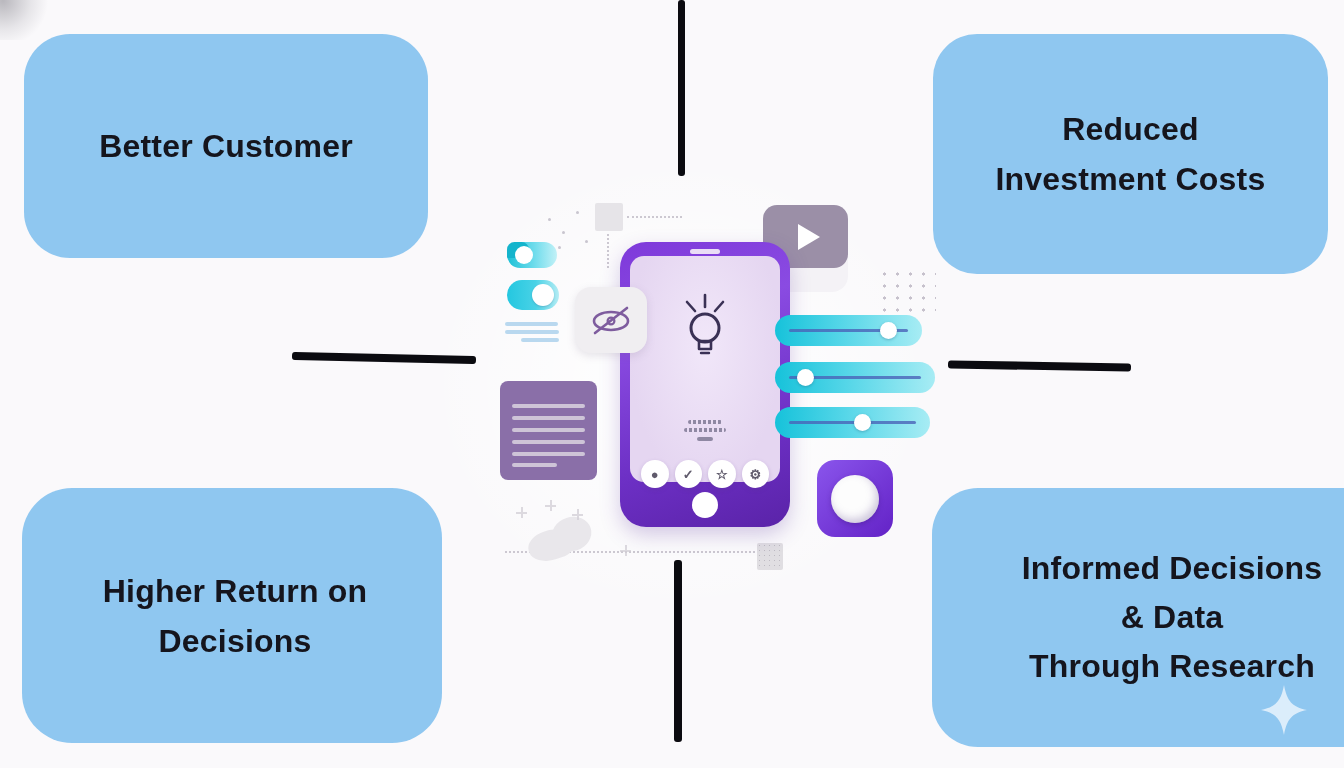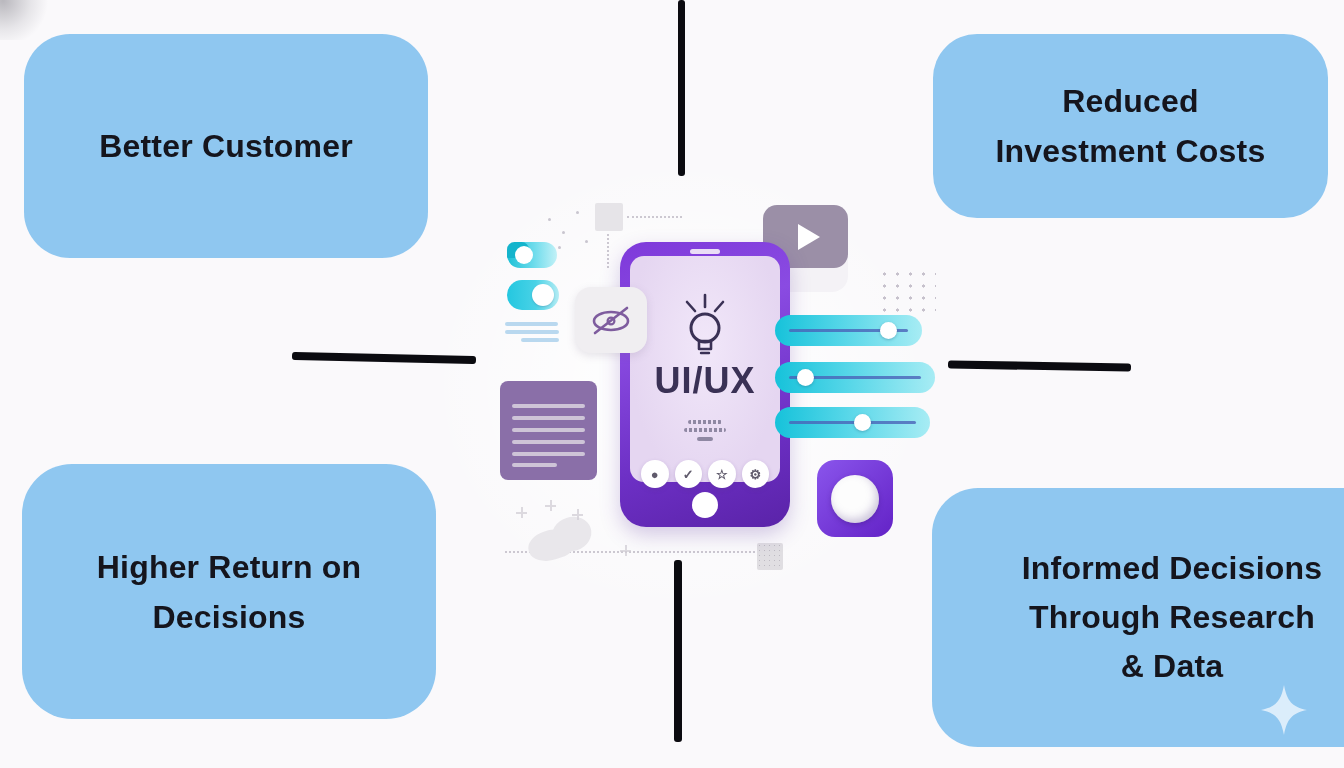--- a/index.html
+++ b/index.html
@@ -12,22 +12,22 @@
     background:radial-gradient(ellipse at center,#ffffff 0%,rgba(255,255,255,0) 70%);}
   .corner-smudge{position:absolute;left:-18px;top:-16px;width:70px;height:56px;
     background:radial-gradient(circle at 30% 30%,rgba(80,78,90,.38) 0%,rgba(120,118,130,.15) 45%,rgba(250,249,251,0) 72%);}
 
   
   .card{position:absolute;background:#8fc7f0;display:flex;flex-direction:column;
     align-items:center;justify-content:center;text-align:center;
     color:#15151d;font-weight:800;letter-spacing:.2px;}
   .card .ln{display:block;}
   .card-tl{left:24px;top:34px;width:404px;height:224px;border-radius:46px;font-size:32px;line-height:50px;text-align:center;}
-  .card-tr{left:933px;top:34px;width:395px;height:184px;border-radius:44px;font-size:32px;line-height:50px;}
-  .card-bl{left:22px;top:464px;width:414px;height:255px;border-radius:50px;font-size:32px;line-height:50px;}
+  .card-tr{left:933px;top:34px;width:395px;height:240px;border-radius:44px;font-size:32px;line-height:50px;}
+  .card-bl{left:22px;top:488px;width:414px;height:255px;border-radius:50px;font-size:32px;line-height:50px;padding-left:6px;}
   .card-br{left:932px;top:488px;width:480px;height:259px;border-radius:46px;font-size:32px;line-height:49px;}
 
   
   .divider{position:absolute;background:#0b0b10;border-radius:3px;}
   .div-v-top{left:678px;top:0;width:7px;height:176px;}
   .div-v-bottom{left:674px;top:560px;width:8px;height:182px;}
   .div-h-left{left:292px;top:354px;width:184px;height:8px;transform:rotate(1.3deg);}
   .div-h-right{left:948px;top:362px;width:183px;height:8px;transform:rotate(1deg);}
 
   
@@ -121,22 +121,22 @@
 <div class="card card-tr">
   <span class="ln">Reduced</span>
   <span class="ln">Investment Costs</span>
 </div>
 <div class="card card-bl">
   <span class="ln">Higher Return on</span>
   <span class="ln">Decisions</span>
 </div>
 <div class="card card-br">
   <span class="ln">Informed Decisions</span>
+  <span class="ln">&amp; Data</span>
   <span class="ln">Through Research</span>
-  <span class="ln">&amp; Data</span>
 </div>
 
 <div class="divider div-v-top"></div>
 <div class="divider div-v-bottom"></div>
 <div class="divider div-h-left"></div>
 <div class="divider div-h-right"></div>
 
 <div class="sq-top"></div>
 <div class="dotted-h" style="left:627px;top:216px;width:55px;"></div>
 <div class="dotted-v" style="left:607px;top:234px;height:34px;"></div>
@@ -182,21 +182,20 @@
   <div class="speaker"></div>
   <div class="screen">
     <svg style="position:absolute;left:46px;top:36px;" width="58" height="66" viewBox="0 0 58 66">
       <line x1="29" y1="3" x2="29" y2="15" stroke="#3a3155" stroke-width="2.6" stroke-linecap="round"></line>
       <line x1="11" y1="10" x2="19" y2="19" stroke="#3a3155" stroke-width="2.6" stroke-linecap="round"></line>
       <line x1="47" y1="10" x2="39" y2="19" stroke="#3a3155" stroke-width="2.6" stroke-linecap="round"></line>
       <circle cx="29" cy="36" r="14" fill="none" stroke="#3a3155" stroke-width="3"></circle>
       <path d="M23 49 h12 v8 h-12 z" fill="none" stroke="#3a3155" stroke-width="2.6" stroke-linejoin="round"></path>
       <line x1="25" y1="61" x2="33" y2="61" stroke="#3a3155" stroke-width="2.4" stroke-linecap="round"></line>
     </svg>
-    <div class="uiux">UI/UX</div>
     <div class="screen-dash" style="left:58px;top:164px;width:34px;"></div>
     <div class="screen-dash" style="left:54px;top:172px;width:42px;"></div>
     <div class="screen-solid" style="left:67px;top:181px;width:16px;"></div>
     <div class="btn-row">
       <div class="circ-btn">●</div>
       <div class="circ-btn">✓</div>
       <div class="circ-btn">☆</div>
       <div class="circ-btn">⚙</div>
     </div>
   </div>

